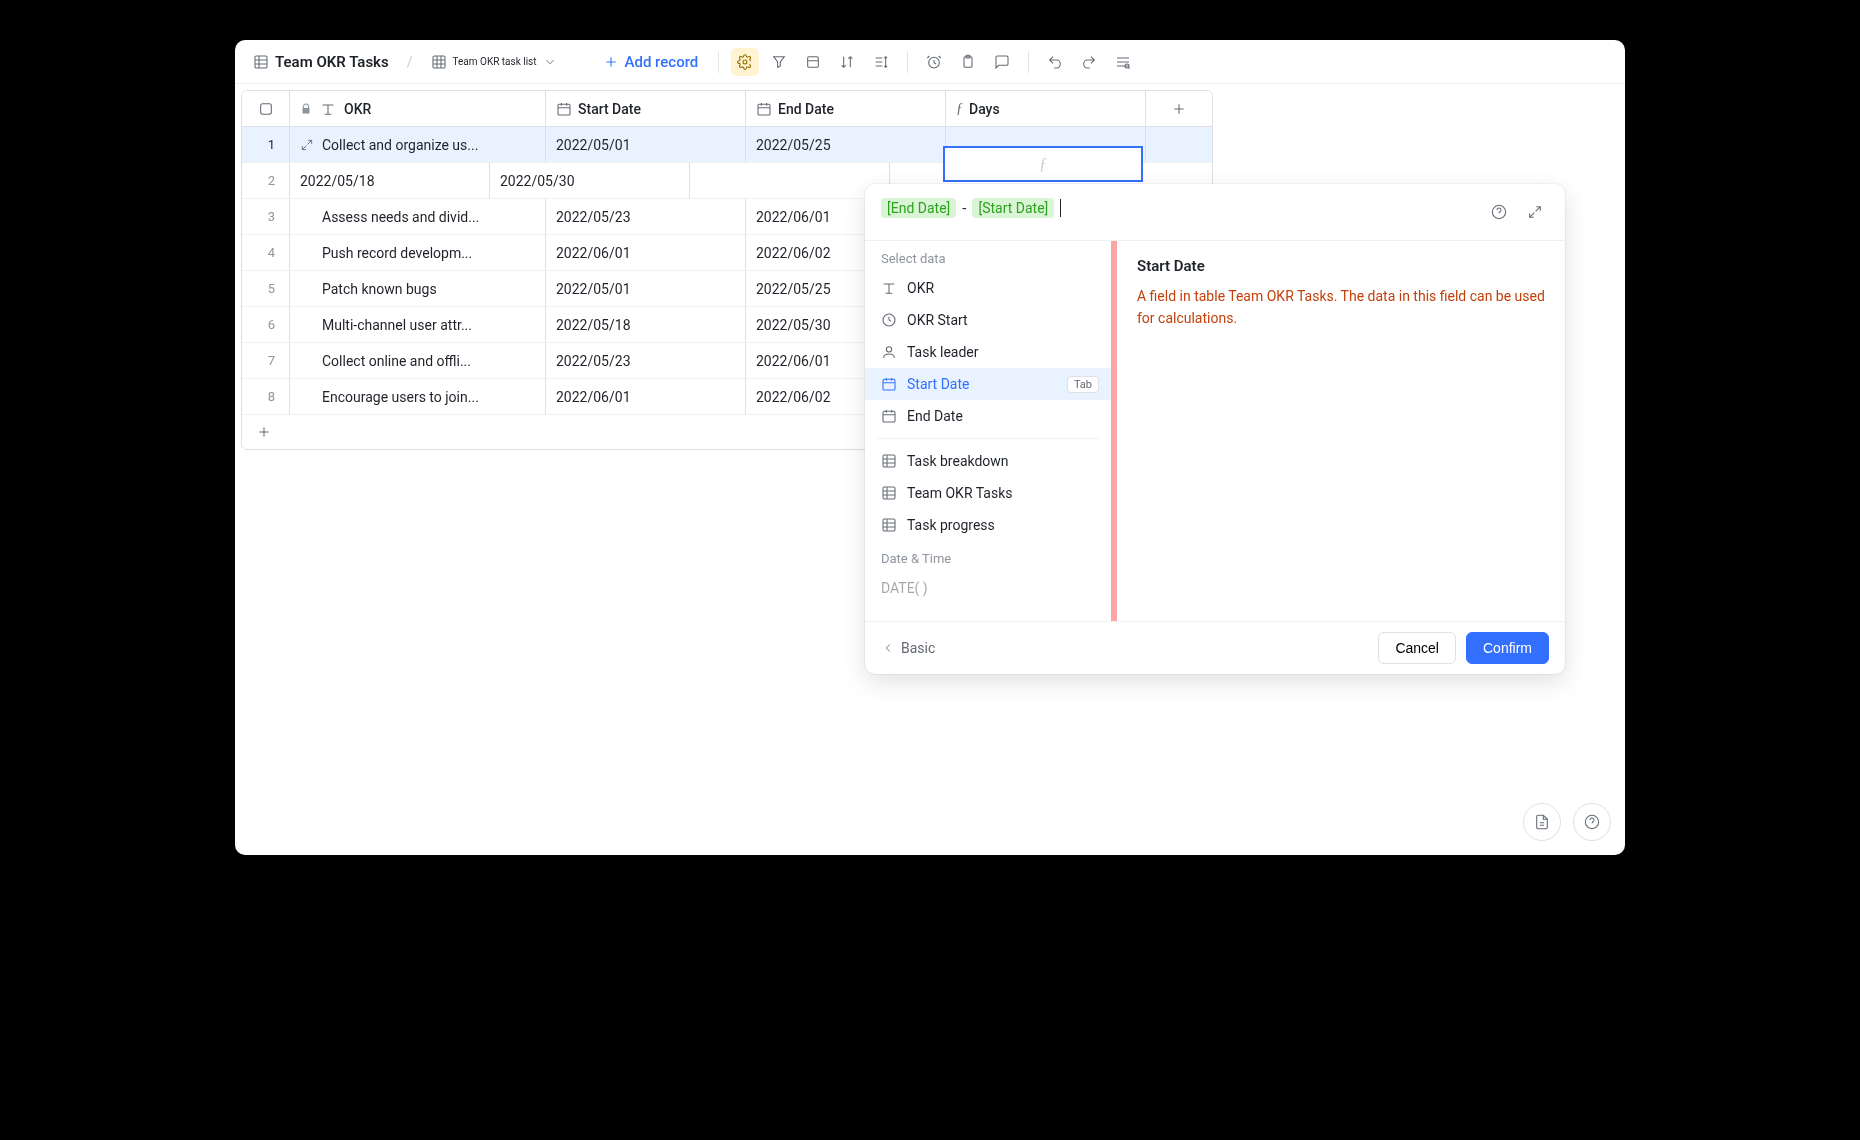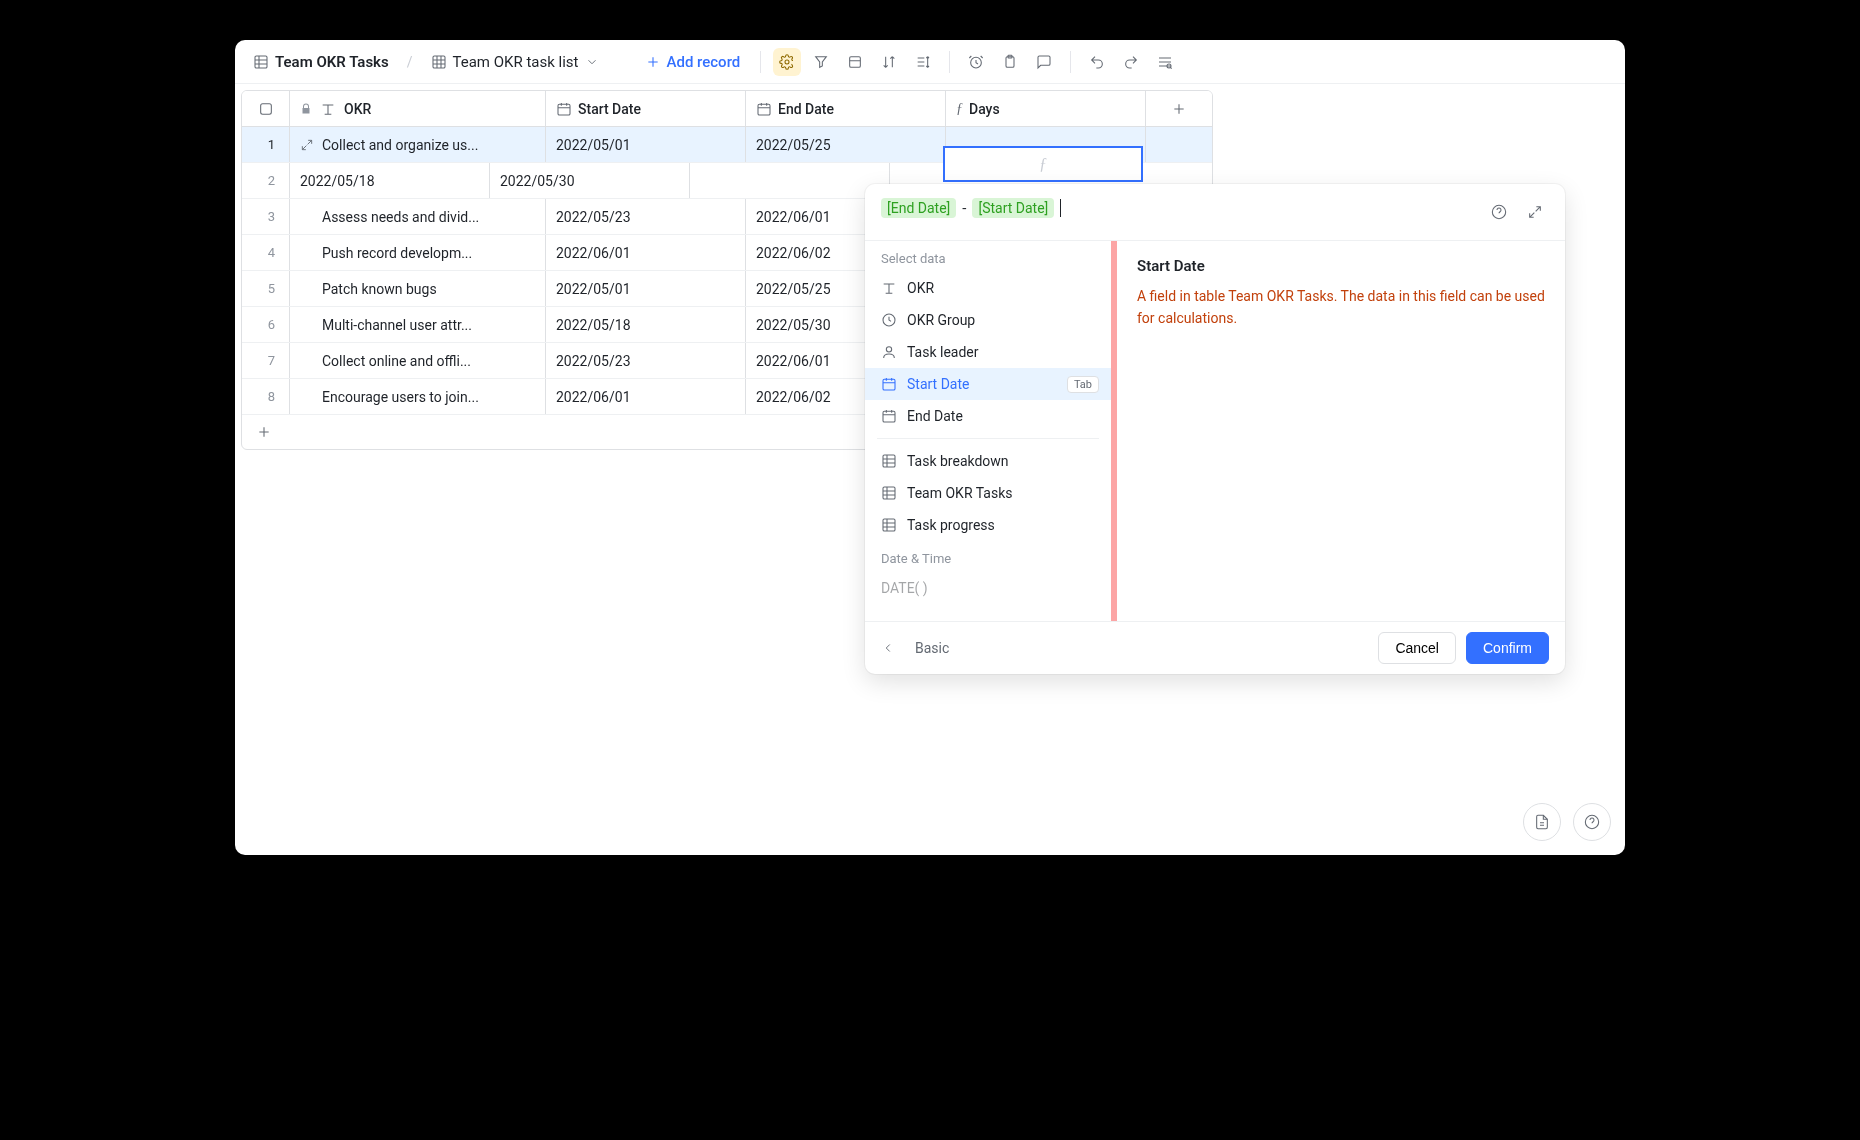--- a/index.html
+++ b/index.html
@@ -30,21 +30,21 @@
     align-items: center;
     padding: 0 10px;
     gap: 6px;
     border-bottom: 1px solid #eef0f2;
   }
   .tb-btn { display:inline-flex; align-items:center; gap:6px; padding:6px 8px; border-radius:6px; cursor:pointer; color:#1f2329; }
   .tb-btn.icon-only { padding:6px; }
   .tb-sep { width:1px; height:22px; background:#e5e6eb; margin:0 6px; }
   .crumb-slash { color:#c9cdd4; margin:0 4px; }
   .tb-title { font-weight:600; font-size:15px; }
-  .tb-view { font-size:15px; }
+  .tb-view { font-size:10px; }
   .tb-add { color:#3370ff; font-weight:500; font-size:15px; }
   .gear-active { background:#fff3d1 !important; border-radius:6px; }
   svg { display:block; }
 
   
   .grid-wrap { padding: 0 4px; }
   .grid {
     border: 1px solid #dee0e3;
     border-radius: 6px;
     margin: 6px 2px 0 2px;
@@ -113,21 +113,21 @@
   .kbd { position:absolute; right:12px; font-size:11px; color:#646a73; background:#fff; border:1px solid #dee0e3; border-radius:4px; padding:1px 6px; }
   .hr { height:1px; background:#eef0f2; margin:6px 12px; }
   .popup-right { flex:1; padding:16px 20px; }
   .popup-right h4 { font-size:15px; font-weight:600; margin-bottom:10px; }
   .popup-right p { font-size:14px; color:#c2410c; line-height:1.6; }
   .popup-footer {
     border-top:1px solid #eef0f2;
     padding:10px 16px;
     display:flex; align-items:center; justify-content:space-between;
   }
-  .basic-link { display:flex; align-items:center; gap:20px; color:#646a73; cursor:pointer; }
+  .basic-link { display:flex; align-items:center; gap:6px; color:#646a73; cursor:pointer; }
   .btns { display:flex; gap:10px; }
   .btn { padding:7px 16px; border-radius:6px; font-size:14px; cursor:pointer; border:1px solid #dee0e3; background:#fff; }
   .btn.primary { background:#3370ff; color:#fff; border-color:#3370ff; }
 
   
   .float-btns { position:absolute; bottom:14px; right:14px; display:flex; gap:12px; }
   .fbtn { width:38px; height:38px; border-radius:50%; border:1px solid #dee0e3; background:#fff; display:flex; align-items:center; justify-content:center; cursor:pointer; }
 
   .icon { width:16px; height:16px; stroke:#646a73; stroke-width:1.6; fill:none; flex-shrink:0; }
   .icon-sm { width:14px; height:14px; }
@@ -406,21 +406,21 @@
               </span>
               <span>OKR</span>
             </div>
             <div class="opt">
               <span>
                 <svg class="icon" viewBox="0 0 24 24">
                   <circle cx="12" cy="12" r="9"></circle>
                   <path d="M12 7v5l3 2"></path>
                 </svg>
               </span>
-              <span>OKR Group</span>
+              <span>OKR Start</span>
             </div>
             <div class="opt">
               <span>
                 <svg class="icon" viewBox="0 0 24 24">
                   <circle cx="12" cy="8" r="4"></circle>
                   <path d="M4 21c0-4 4-6 8-6s8 2 8 6"></path>
                 </svg>
               </span>
               <span>Task leader</span>
             </div>

